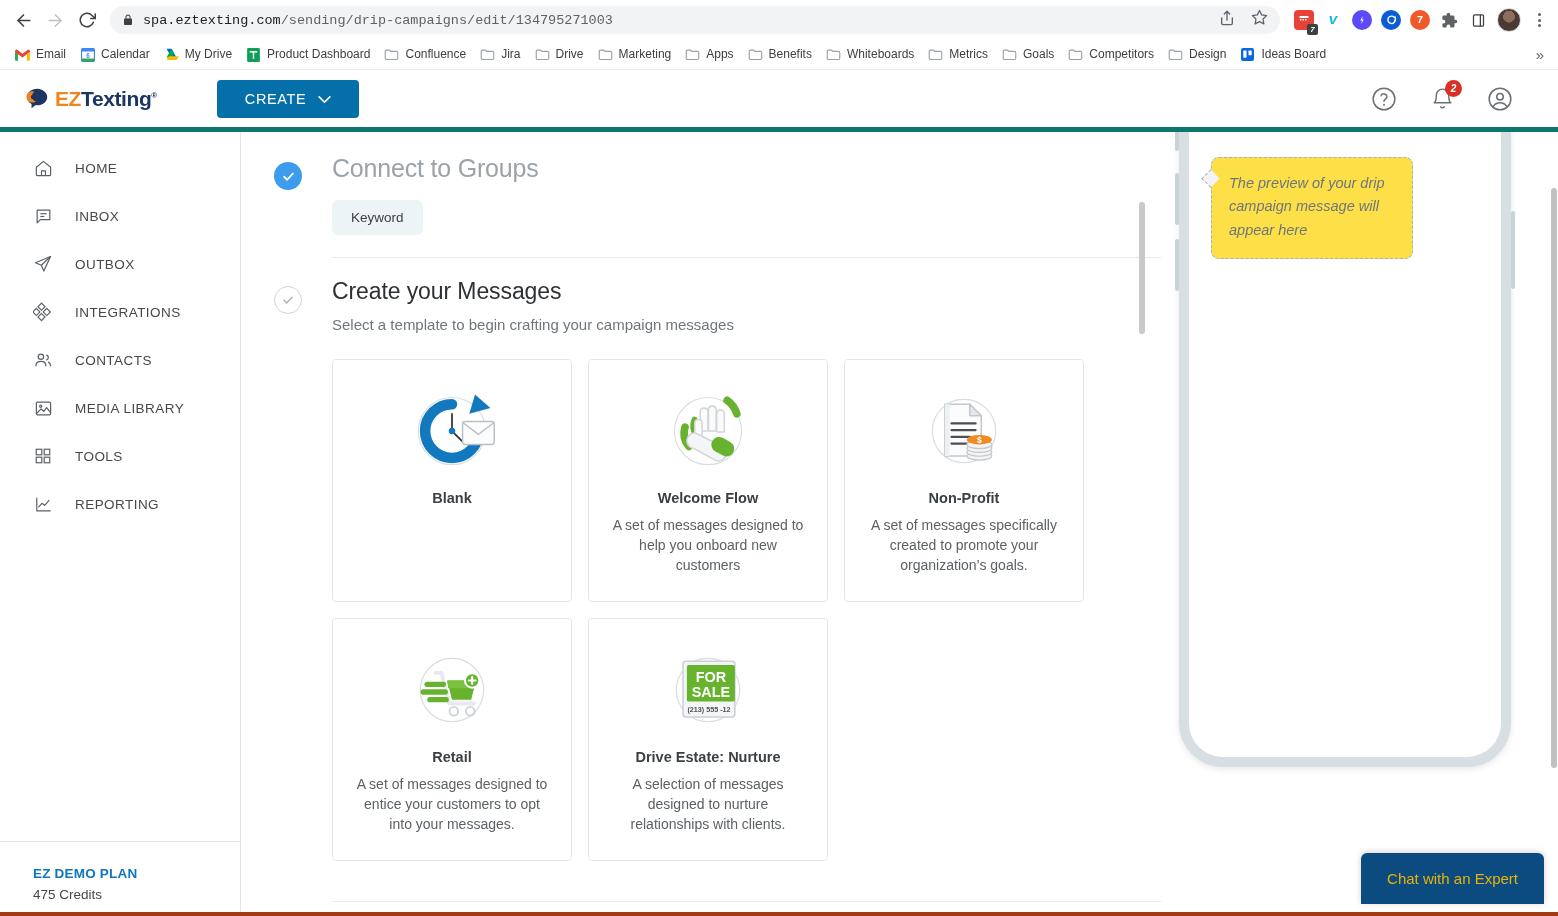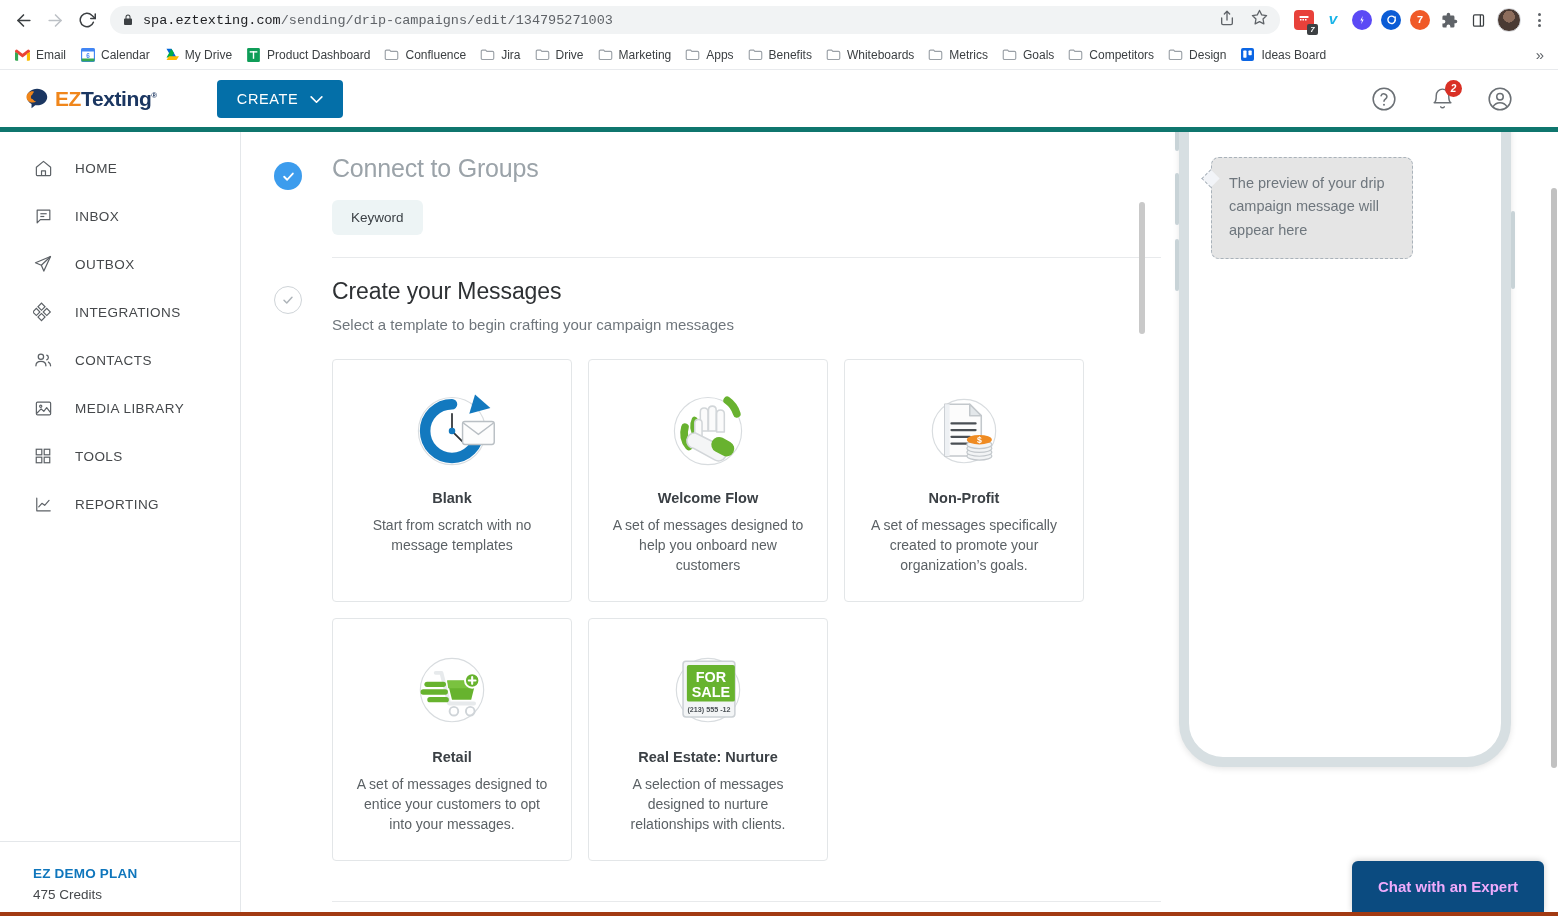--- a/index.html
+++ b/index.html
@@ -49,41 +49,41 @@
     border: 1px solid #dadce0; flex: 0 0 auto;
   }
   .kebab { width: 18px; display: flex; flex-direction: column; align-items: center; gap: 2.5px; }
   .kebab i { width: 3px; height: 3px; border-radius: 50%; background: #5f6368; display: block; }
 
   .bookmarks {
     height: 30px; display: flex; align-items: center; gap: 0px;
     padding: 0 8px; border-bottom: 1px solid #e8eaed; font-size: 12px;
     color: #3c4043; overflow: hidden; white-space: nowrap;
   }
-  .bm { display: flex; align-items: center; gap: 6px; padding: 3px 7px; border-radius: 4px; flex: 0 0 auto; }
+  .bm { display: flex; align-items: flex-start; gap: 6px; padding: 3px 7px; border-radius: 4px; flex: 0 0 auto; }
   .bm-label { font-size: 12px; color: #3c4043; }
   .bm-ico { width: 15px; height: 15px; flex: 0 0 auto; display:flex; align-items:center; justify-content:center; }
   .bm-overflow { margin-left: auto; color: #5f6368; font-size: 15px; padding: 0 6px; }
 
   
   .app-header {
     height: 62px; background: #fff; display: flex; align-items: center;
     padding: 0 18px 0 24px; border-bottom: 5px solid #0f766e; gap: 36px;
   }
   .logo { display: flex; align-items: center; gap: 0; }
   .logo-mark {
     width: 28px; height: 24px; position: relative; margin-right: 3px;
   }
   .logo-text { font-size: 21px; font-weight: 700; letter-spacing: -0.4px; }
   .logo-ez { color: #f0861b; }
   .logo-tx { color: #1b3661; }
   .logo-reg { font-size: 8px; color: #1b3661; vertical-align: super; }
   .create-btn {
     margin-left: 24px; background: #046fa8; color: #fff;
-    height: 38px; padding: 0 20px; border-radius: 4px; border: none;
+    height: 38px; padding: 0 28px; border-radius: 4px; border: none;
     font-size: 14.5px; letter-spacing: 0.6px; display: flex;
     align-items: center; gap: 12px; font-family: inherit;
   }
   .hdr-right { margin-left: auto; display: flex; align-items: center; gap: 30px; padding-right: 26px; }
   .hdr-ico { position: relative; width: 28px; height: 28px; display:flex; align-items:center; justify-content:center; }
   .bell-badge {
     position: absolute; top: -5px; right: -6px; background: #d93025; color: #fff;
     font-size: 10px; font-weight: 700; width: 17px; height: 17px; border-radius: 50%;
     display: flex; align-items: center; justify-content: center;
   }
@@ -162,41 +162,41 @@
   .phone-screen { position: absolute; inset: 0; overflow: hidden; border-radius: 34px; padding: 170px 22px 0; }
   .vol {
     position: absolute; left: -14px; width: 4px; background: #c8d3d7; border-radius: 3px;
   }
   .vol.v1 { top: 136px; height: 28px; }
   .vol.v2 { top: 186px; height: 52px; }
   .vol.v3 { top: 252px; height: 52px; }
   .pwr { position: absolute; right: -14px; top: 224px; width: 4px; height: 78px; background: #c8d3d7; border-radius: 3px; }
 
   .bubble {
-    border: 1px dashed #a9b2ba; background: #e5e5e5; border-radius: 8px;
+    border: 1px dashed #a9b2ba; background: #fde047; border-radius: 8px;
     padding: 14px 17px 16px; width: 202px; position: relative;
-    font-size: 14.5px; color: #6e767d; line-height: 1.62;
+    font-style: italic; font-size: 14.5px; color: #6e767d; line-height: 1.62;
   }
   .bubble::before {
     content: ""; position: absolute; left: -8px; top: 14px;
     width: 12px; height: 12px; background: #f2f4f8;
     border-left: 1px dashed #a9b2ba; border-bottom: 1px dashed #a9b2ba;
     transform: rotate(45deg);
   }
 
   
   .sb-track { position: absolute; background: transparent; }
   .sb-thumb { position: absolute; background: #c1c1c1; border-radius: 4px; }
   .main-sb { right: 0; top: 0; width: 8px; height: 100%; }
   .inner-sb { position: absolute; width: 6px; background: #c9c9c9; border-radius: 3px; }
 
   .chat-btn {
-    position: absolute; right: 14px; bottom: 4px; background: #0b4b80; color: #f0abfc;
+    position: absolute; right: 14px; bottom: 12px; background: #0b4b80; color: #eab308;
     font-size: 15px; padding: 17px 26px; border-radius: 6px 6px 0 0;
-    box-shadow: 0 -1px 6px rgba(0,0,0,0.18); white-space: nowrap; font-weight: bold;
+    box-shadow: 0 -1px 6px rgba(0,0,0,0.18); white-space: nowrap;
   }
   .bottom-strip {
     position: absolute; left: 0; bottom: 0; width: 1558px; height: 4px;
     background: #a23a12;
   }
 </style>
 </head>
 <body>
 
 <div class="browser-chrome">
@@ -609,21 +609,20 @@
                   <line x1="50" y1="30" x2="50" y2="48" stroke="#2e3134" stroke-width="1.8" stroke-linecap="round"></line>
                   <line x1="50" y1="48" x2="61" y2="59" stroke="#2e3134" stroke-width="1.8" stroke-linecap="round"></line>
                   <circle cx="50" cy="48" r="3.4" fill="#1379bf"></circle>
                   <g>
                     <rect x="61" y="38" width="33" height="24" rx="2.5" fill="#fdfdfd" stroke="#b9bfc4" stroke-width="1.5"></rect>
                     <path d="M61.8 39.6 77.5 51.5 93.2 39.6" fill="none" stroke="#b9bfc4" stroke-width="1.5"></path>
                   </g>
                 </svg>
               </div>
               <div class="card-title">Blank</div>
-              <div class="card-desc">Start from scratch with no message templates</div>
             </div>
 
             <div class="card">
               <div class="card-art">
                 <svg width="96" height="96" viewBox="0 0 100 100">
                   <circle cx="50" cy="48" r="35" fill="none" stroke="#d8dcdf" stroke-width="1.2"></circle>
                   <path d="M70 16 A26 26 0 0 1 80 30" fill="none" stroke="#68b22f" stroke-width="8" stroke-linecap="round"></path>
                   <path d="M26 44 A22 22 0 0 0 30 64" fill="none" stroke="#68b22f" stroke-width="8" stroke-linecap="round"></path>
                   <path d="M36 36 A16 16 0 0 0 38 53" fill="none" stroke="#68b22f" stroke-width="6" stroke-linecap="round"></path>
                   <g fill="#fbfbfb" stroke="#d2d6d9" stroke-width="1.6" stroke-linejoin="round">
@@ -700,21 +699,21 @@
               <div class="card-art">
                 <svg width="96" height="96" viewBox="0 0 100 100">
                   <circle cx="50" cy="48" r="33" fill="none" stroke="#d8dcdf" stroke-width="1.2"></circle>
                   <rect x="24" y="18" width="54" height="58" rx="3" fill="#f3f5f6" stroke="#ccd1d5" stroke-width="1.6"></rect>
                   <rect x="28" y="22" width="50" height="38" rx="2" fill="#67b32e"></rect>
                   <text x="53" y="40" font-size="15" font-weight="bold" fill="#fff" text-anchor="middle" font-family="Liberation Sans, sans-serif">FOR</text>
                   <text x="53" y="55" font-size="15" font-weight="bold" fill="#fff" text-anchor="middle" font-family="Liberation Sans, sans-serif">SALE</text>
                   <text x="51" y="71" font-size="7.5" font-weight="bold" fill="#4c5257" text-anchor="middle" font-family="Liberation Sans, sans-serif">(213) 555 -12</text>
                 </svg>
               </div>
-              <div class="card-title">Real Estate: Nurture</div>
+              <div class="card-title">Drive Estate: Nurture</div>
               <div class="card-desc">A selection of messages designed to nurture relationships with clients.</div>
             </div>
 
           </div>
 
           <div class="divider bottom"></div>
         </div>
       </section>
     </div>
 

